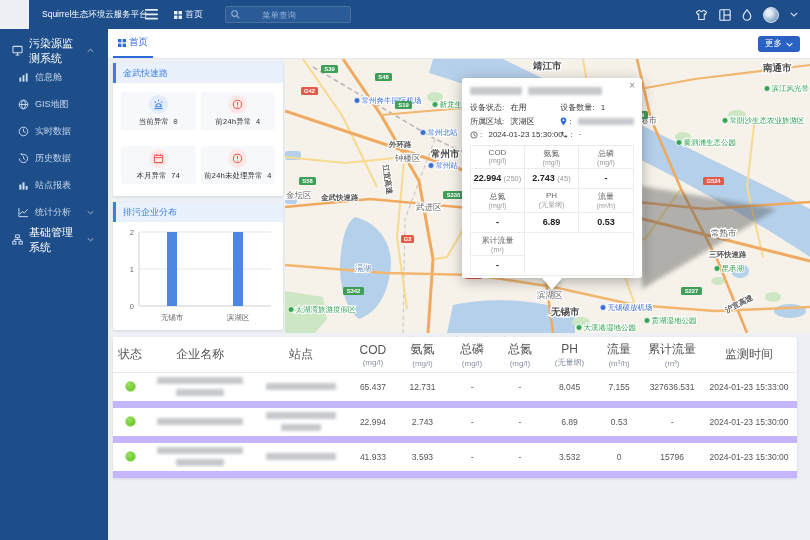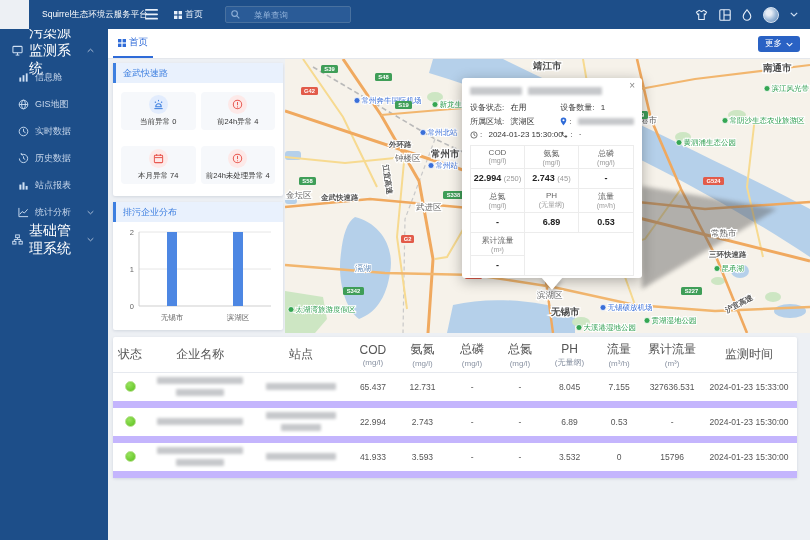--- a/index.html
+++ b/index.html
@@ -4,40 +4,40 @@
 <style>
   html,body{margin:0;padding:0;background:#edf0f4;}
   *{box-sizing:border-box;}
   #app{position:relative;width:810px;height:540px;overflow:hidden;background:#edf0f4;
        font-family:"Liberation Sans","DejaVu Sans",sans-serif;-webkit-font-smoothing:antialiased;}
   
   .navbar{position:absolute;left:0;top:0;right:0;height:29px;background:#1d4e89;display:flex;align-items:center;color:#fff;z-index:20;margin-left:29px;}
   .nav-logo{width:108px;padding-left:13px;font-size:8.5px;letter-spacing:0;color:#fff;white-space:nowrap;}
   .nav-burger{margin-left:8px;display:flex;align-items:center;cursor:pointer;}
   .nav-home{margin-left:16px;display:flex;align-items:center;gap:3px;font-size:9px;color:#e8f0fa;cursor:pointer;}
-  .nav-search{margin-left:22px;width:126px;height:17px;background:#2a5b97;border:1px solid #49719f;border-radius:2px;display:flex;align-items:center;padding:0 5px;gap:12px;}
+  .nav-search{margin-left:22px;width:126px;height:17px;background:#2a5b97;border:1px solid #49719f;border-radius:2px;display:flex;align-items:center;padding:0 5px;gap:20px;}
   .nav-search input{flex:1;background:transparent;border:none;outline:none;color:#cfe0f4;font-size:8.5px;width:80px;font-family:inherit;}
   .nav-search input::placeholder{color:#8fb0d8;}
   .nav-right{margin-left:auto;display:flex;align-items:center;gap:11px;margin-right:12px;}
   .avatar{width:16px;height:16px;border-radius:50%;background:radial-gradient(circle at 35% 35%,#e8eef6 20%,#9db9d8 55%,#5d86b5);border:1px solid #d7e2f0;}
   
   .sidebar{position:absolute;left:0;top:29px;width:108px;bottom:0;background:#1d4e89;color:#d9e4f3;z-index:10;padding-top:8px;}
   .side-row{height:27px;display:flex;align-items:center;cursor:pointer;font-size:9px;}
   .side-row .cap{margin-left:auto;margin-right:14px;display:flex;}
-  .side-section{padding-left:12px;gap:6px;font-size:14px;color:#fff;}
+  .side-section{padding-left:12px;gap:6px;font-size:11px;color:#fff;}
   .side-item{padding-left:18px;gap:6px;color:#c9d8ec;}
   
   .tabbar{position:absolute;left:108px;top:29px;right:0;height:30px;background:#fff;border-bottom:1px solid #e4e7ec;z-index:5;}
   .tab{position:absolute;left:5px;top:0;height:29px;display:flex;align-items:center;gap:3px;color:#2f6bd8;font-size:9.5px;padding:0 5px;border-bottom:2px solid #2f6bd8;cursor:pointer;}
   .more-btn{position:absolute;right:10px;top:7px;height:16px;background:#2a62c4;color:#fff;font-size:8.5px;border-radius:3px;display:flex;align-items:center;padding:0 7px;gap:4px;cursor:pointer;}
   
   .panel{position:absolute;background:#fff;border-radius:2px;box-shadow:0 1px 3px rgba(20,40,80,.12);}
   .panel-header{height:20px;background:#e9f1fd;border-left:3px solid #3d7fe0;color:#3d7fe0;font-size:9px;display:flex;align-items:center;padding-left:7px;}
   .panel-anomaly{left:113px;top:63px;width:170px;height:133px;}
-  .cards{display:grid;grid-template-columns:1fr 1fr;gap:16px 5px;padding:9px 8px;}
+  .cards{display:grid;grid-template-columns:1fr 1fr;gap:16px 5px;padding:9px 8px;font-family:Liberation Mono, monospace;}
   .card{background:#f6f8fb;border-radius:4px;height:38px;display:flex;flex-direction:column;align-items:center;justify-content:center;gap:3px;cursor:pointer;}
   .card-icon{width:19px;height:19px;border-radius:50%;display:flex;align-items:center;justify-content:center;}
   .ci-blue{background:#e2ecfd;color:#3d7fe0;}
   .ci-red{background:#fde9e8;color:#e85951;}
   .card-label{font-size:7.5px;color:#333;white-space:nowrap;}
   .panel-chart{left:113px;top:202px;width:170px;height:128px;}
   
   .map{position:absolute;left:285px;top:59px;width:525px;height:274px;background:#f6f2ea;overflow:hidden;cursor:grab;}
   .ml-city{font-size:9.5px;font-weight:bold;fill:#4a4a4a;paint-order:stroke;stroke:#fff;stroke-width:2.5px;}
   .ml-dist{font-size:8.5px;fill:#666;paint-order:stroke;stroke:#fff;stroke-width:2.5px;}

